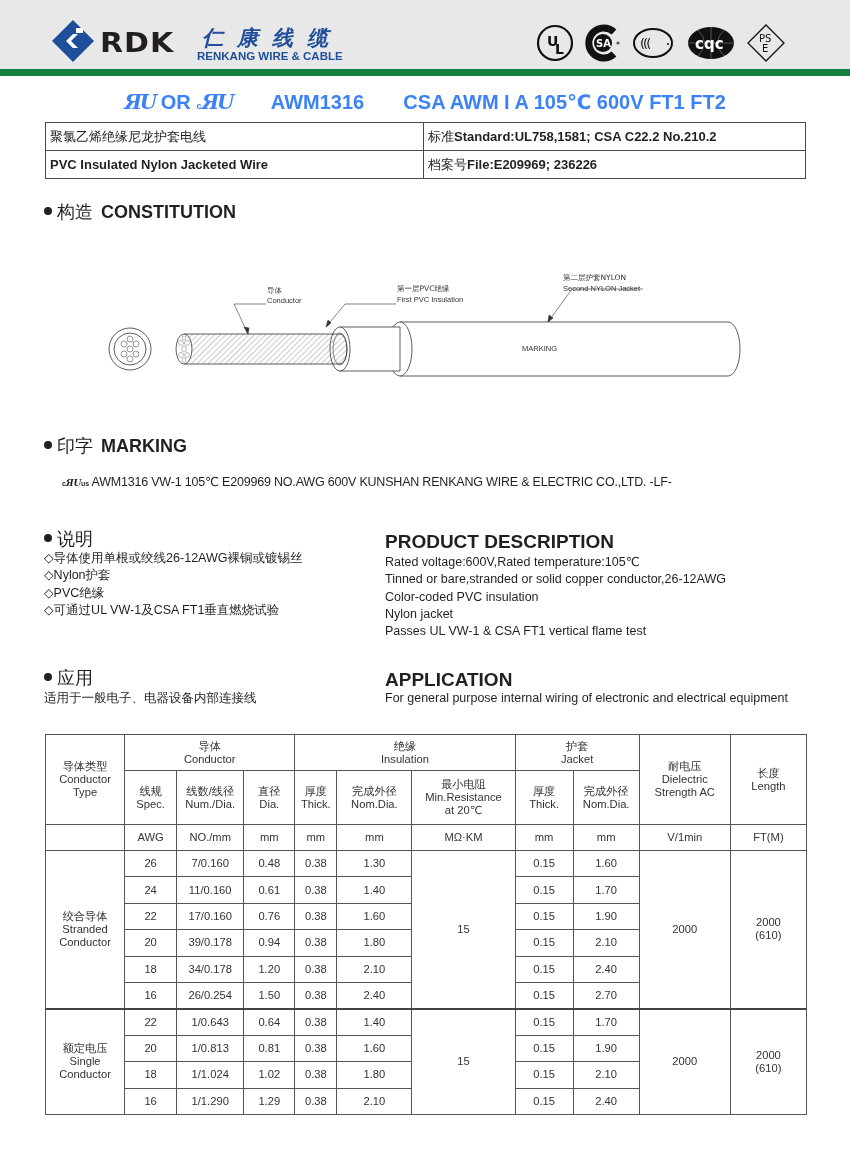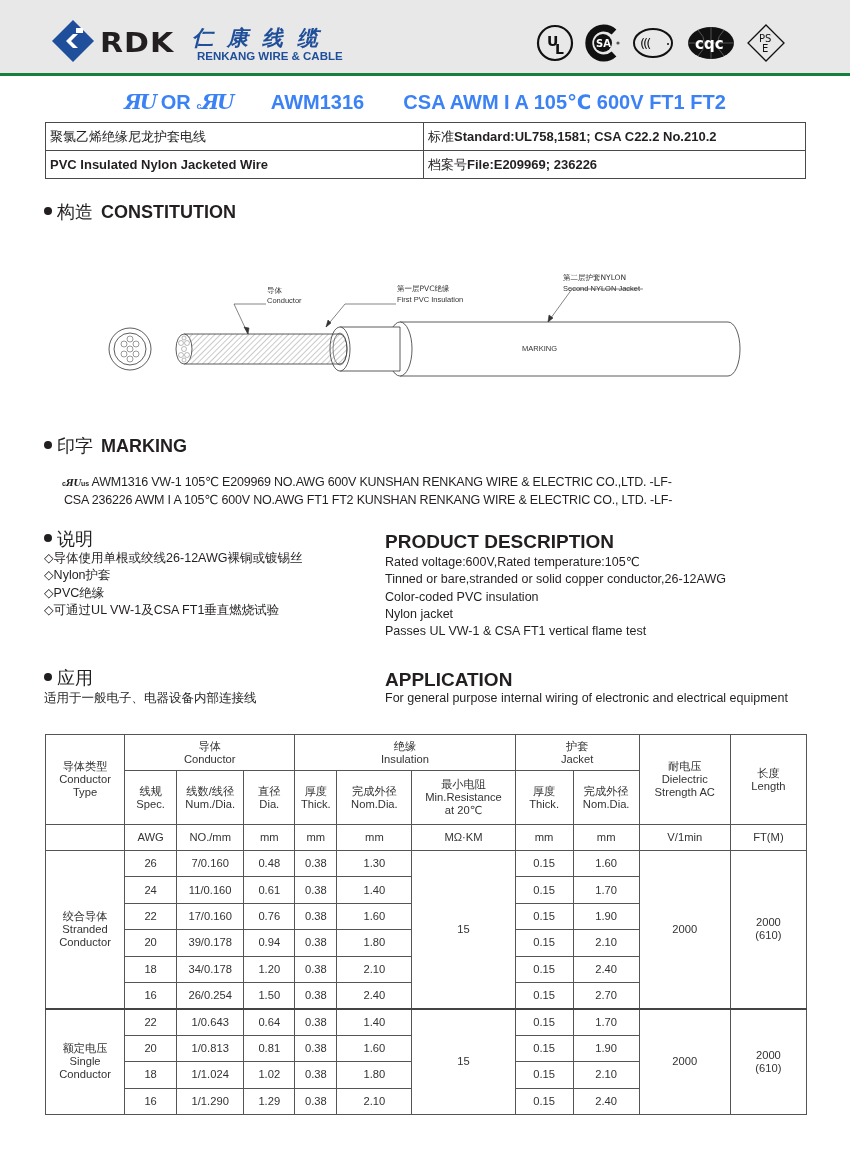--- a/index.html
+++ b/index.html
@@ -1,23 +1,23 @@
 <!DOCTYPE html>
 <html><head>
 <meta charset="utf-8">
 <style>
   * { box-sizing: border-box; margin: 0; padding: 0; }
   html, body { width: 850px; height: 1154px; background: #ffffff; overflow: hidden; }
   body { font-family: "Liberation Sans", "DejaVu Sans", sans-serif; color: #231f20; position: relative; }
 
   
-  .header { position: absolute; left: 0; top: 0; width: 850px; height: 76px; background: #e8e8e8; border-bottom: 3px solid #15803d; }
+  .header { position: absolute; left: 0; top: 0; width: 850px; height: 76px; background: #e8e8e8; border-bottom: 7px solid #15803d; }
   .logo-mark { position: absolute; left: 52px; top: 20px; width: 42px; height: 42px; }
   .logo-rdk { position: absolute; left: 100px; top: 26px; font-family: "DejaVu Sans", sans-serif; font-weight: bold; font-size: 30px; letter-spacing: 1px; color: #231f20; line-height: 34px; transform: scaleY(0.9); }
-  .logo-cn { position: absolute; left: 192px; top: 26px; font-size: 21px; font-weight: bold; font-style: italic; color: #1f4e9a; letter-spacing: 14px; line-height: 24px; }
+  .logo-cn { position: absolute; left: 202px; top: 26px; font-size: 21px; font-weight: bold; font-style: italic; color: #1f4e9a; letter-spacing: 14px; line-height: 24px; }
   .logo-en { position: absolute; left: 197px; top: 50px; font-size: 11.5px; font-weight: bold; color: #1f4e9a; line-height: 13px; }
 
   .cert-row { position: absolute; top: 24px; left: 536px; height: 38px; display: flex; align-items: center; gap: 10px; }
   .cert { display: flex; align-items: center; justify-content: center; }
 
   
   .title-line { position: absolute; top: 90px; left: 0; width: 850px; text-align: center; color: #3b82f6; font-weight: bold; font-size: 20px; line-height: 24px; white-space: nowrap; }
   .title-line .ur { font-family: "DejaVu Serif", serif; font-style: italic; font-weight: bold; font-size: 20px; letter-spacing: -2px; }
   .title-line .csm { font-size: 9px; vertical-align: baseline; }
   .title-line .sp { display: inline-block; width: 28px; }
@@ -191,21 +191,20 @@
   <text x="463" y="18" font-size="7.5" fill="#333" font-family="DejaVu Sans, sans-serif">第二层护套NYLON</text>
   <text x="463" y="29" font-size="7.5" fill="#333" font-family="Liberation Sans, sans-serif">Second NYLON Jacket</text>
   <text x="422" y="89" font-size="7.5" fill="#333" font-family="Liberation Sans, sans-serif">MARKING</text>
 </svg>
 
 <div class="sec" style="top:435px;">
   <span class="dot"></span><span class="cn">印字</span><span>MARKING</span>
 </div>
 <div class="marking">
   <div><span class="curus"><span>c</span><b>ЯU</b><span>us</span></span> <span>AWM1316 VW-1  105℃  E209969  NO.AWG 600V  KUNSHAN RENKANG  WIRE  &amp;  ELECTRIC  CO.,LTD. -LF-</span></div>
-  <div class="line2">CSA 236226 AWM I A 105℃ 600V  NO.AWG  FT1 FT2 KUNSHAN RENKANG WIRE &amp; ELECTRIC CO., LTD. -LF-</div>
 </div>
 
 <div class="sec" style="top:528px;">
   <span class="dot"></span><span class="big-cn">说明</span>
 </div>
 <div class="desc-cn">
   <div>◇导体使用单根或绞线26-12AWG裸铜或镀锡丝</div>
   <div>◇Nylon护套</div>
   <div>◇PVC绝缘</div>
   <div>◇可通过UL VW-1及CSA FT1垂直燃烧试验</div>

